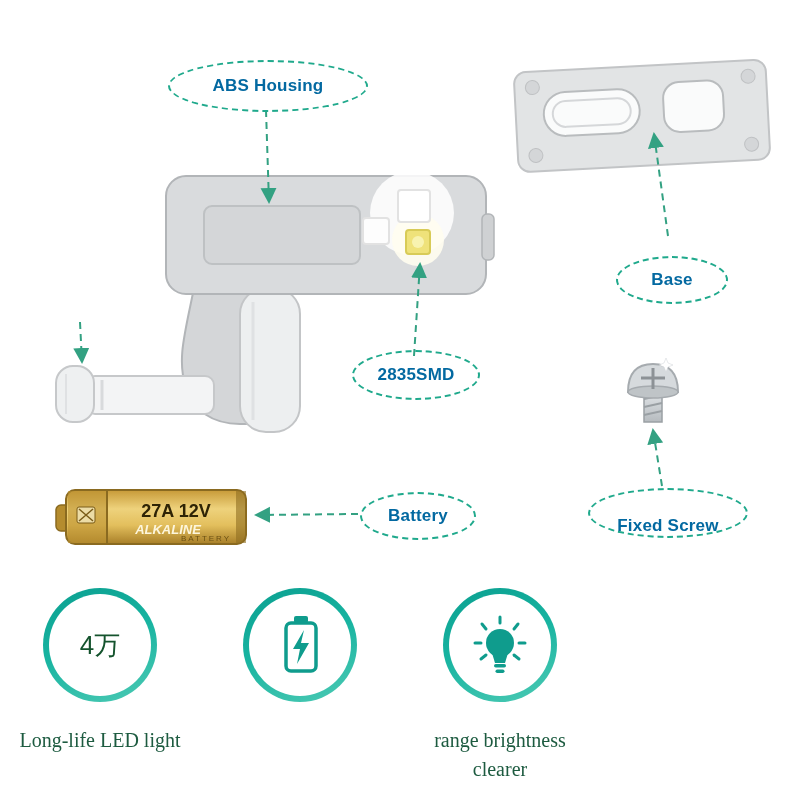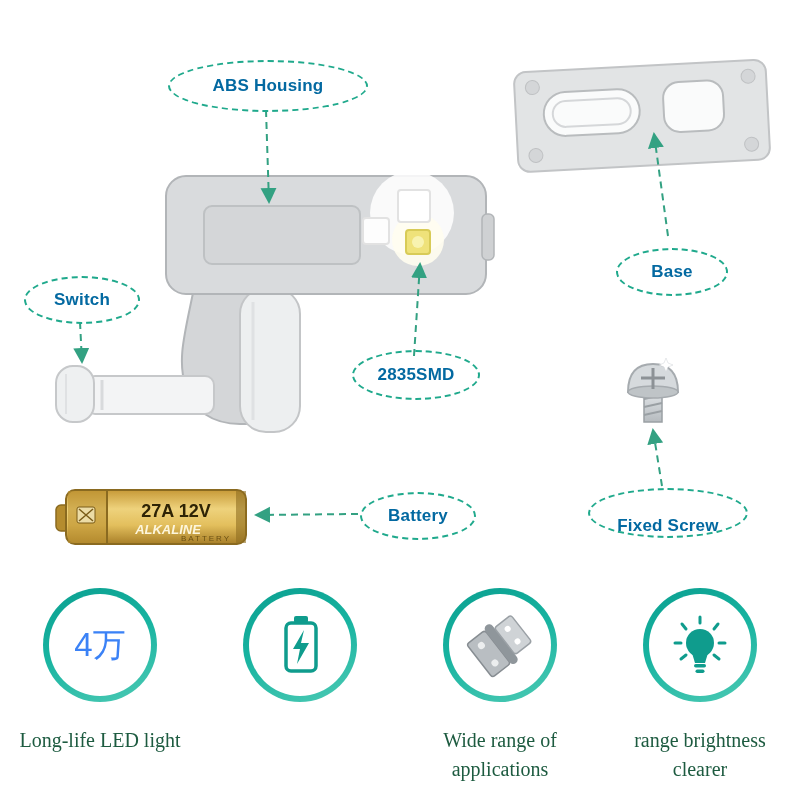--- a/index.html
+++ b/index.html
@@ -34,21 +34,21 @@
     width:114px;height:114px;border-radius:50%;
     background:linear-gradient(160deg,#0b9f90 0%,#17b3a0 45%,#4ccab4 100%);
     display:flex;align-items:center;justify-content:center;
   }
   .ring-inner{
     width:102px;height:102px;border-radius:50%;
     background:#ffffff;
     display:flex;align-items:center;justify-content:center;
   }
   .counter-text{
-    color:#3b82f6;font-size:33px;font-weight:normal;
+    color:#14532d;font-size:26px;font-weight:normal;
     font-family:"Liberation Sans",sans-serif;
   }
   .feature-label{
     margin-top:24px;
     font-family:"Liberation Serif",serif;
     font-size:20px;
     color:#1d5b40;
     text-align:center;
     white-space:pre-line;
     line-height:1.45;
@@ -157,24 +157,21 @@
       <line x1="668" y1="236" x2="654" y2="134" marker-end="url(#arrow)"></line>
       <line x1="414" y1="356" x2="420" y2="264" marker-end="url(#arrow)"></line>
       <line x1="358" y1="514" x2="256" y2="515" marker-end="url(#arrow)"></line>
       <line x1="662" y1="486" x2="653" y2="430" marker-end="url(#arrow)"></line>
     </g>
   </svg>
 
   <div class="callout" style="left:168px;top:60px;width:196px;height:48px;">
     <span>ABS Housing</span>
   </div>
-  <div class="callout" style="left:24px;top:276px;width:112px;height:44px;">
-    <span>Switch</span>
-  </div>
-  <div class="callout" style="left:616px;top:248px;width:108px;height:44px;">
+  <div class="callout" style="left:616px;top:256px;width:108px;height:44px;">
     <span>Base</span>
   </div>
   <div class="callout" style="left:352px;top:350px;width:124px;height:46px;">
     <span>2835SMD</span>
   </div>
   <div class="callout" style="left:360px;top:492px;width:112px;height:44px;">
     <span>Battery</span>
   </div>
   <div class="callout" style="left:588px;top:488px;width:156px;height:46px;align-items:flex-end;">
     <span>Fixed Screw</span>
@@ -196,39 +193,20 @@
         <div class="ring-inner">
           <svg width="66" height="70" viewBox="0 0 66 70">
             <rect x="19" y="13" width="30" height="48" rx="5" fill="none" stroke="#0f9c8d" stroke-width="3.5"></rect>
             <rect x="27" y="6" width="14" height="7" rx="2" fill="#0f9c8d"></rect>
             <path d="M37,20 L26,39 L33,39 L30,54 L42,33 L34,33 Z" fill="#0f9c8d"></path>
           </svg>
         </div>
       </div>
     </div>
 
-    <div class="feature">
-      <div class="ring">
-        <div class="ring-inner">
-          <svg width="72" height="72" viewBox="0 0 72 72">
-            <g transform="rotate(-38 36 36)">
-              <rect x="10" y="15" width="23" height="42" rx="3" fill="#b9bec2" stroke="#878d92" stroke-width="1.5"></rect>
-              <circle cx="21" cy="25" r="3.5" fill="#eceeef"></circle>
-              <circle cx="21" cy="47" r="3.5" fill="#eceeef"></circle>
-              <rect x="33" y="12" width="9" height="48" rx="4.5" fill="#8f969b"></rect>
-              <rect x="42" y="19" width="21" height="34" rx="3" fill="#cfd3d6" stroke="#9aa0a5" stroke-width="1.5"></rect>
-              <circle cx="52" cy="28" r="3" fill="#ffffff"></circle>
-              <circle cx="52" cy="44" r="3" fill="#ffffff"></circle>
-            </g>
-          </svg>
-        </div>
-      </div>
-      <div class="feature-label">Wide range of
-applications</div>
-    </div>
 
     <div class="feature">
       <div class="ring">
         <div class="ring-inner">
           <svg width="70" height="70" viewBox="0 0 70 70">
             <g fill="#0f9c8d">
               <circle cx="35" cy="33" r="14"></circle>
               <path d="M27,43 h16 l-3,10 h-10 Z"></path>
               <rect x="29" y="54" width="12" height="3.5" rx="1.75"></rect>
               <rect x="30.5" y="59.5" width="9" height="3.5" rx="1.75"></rect>

